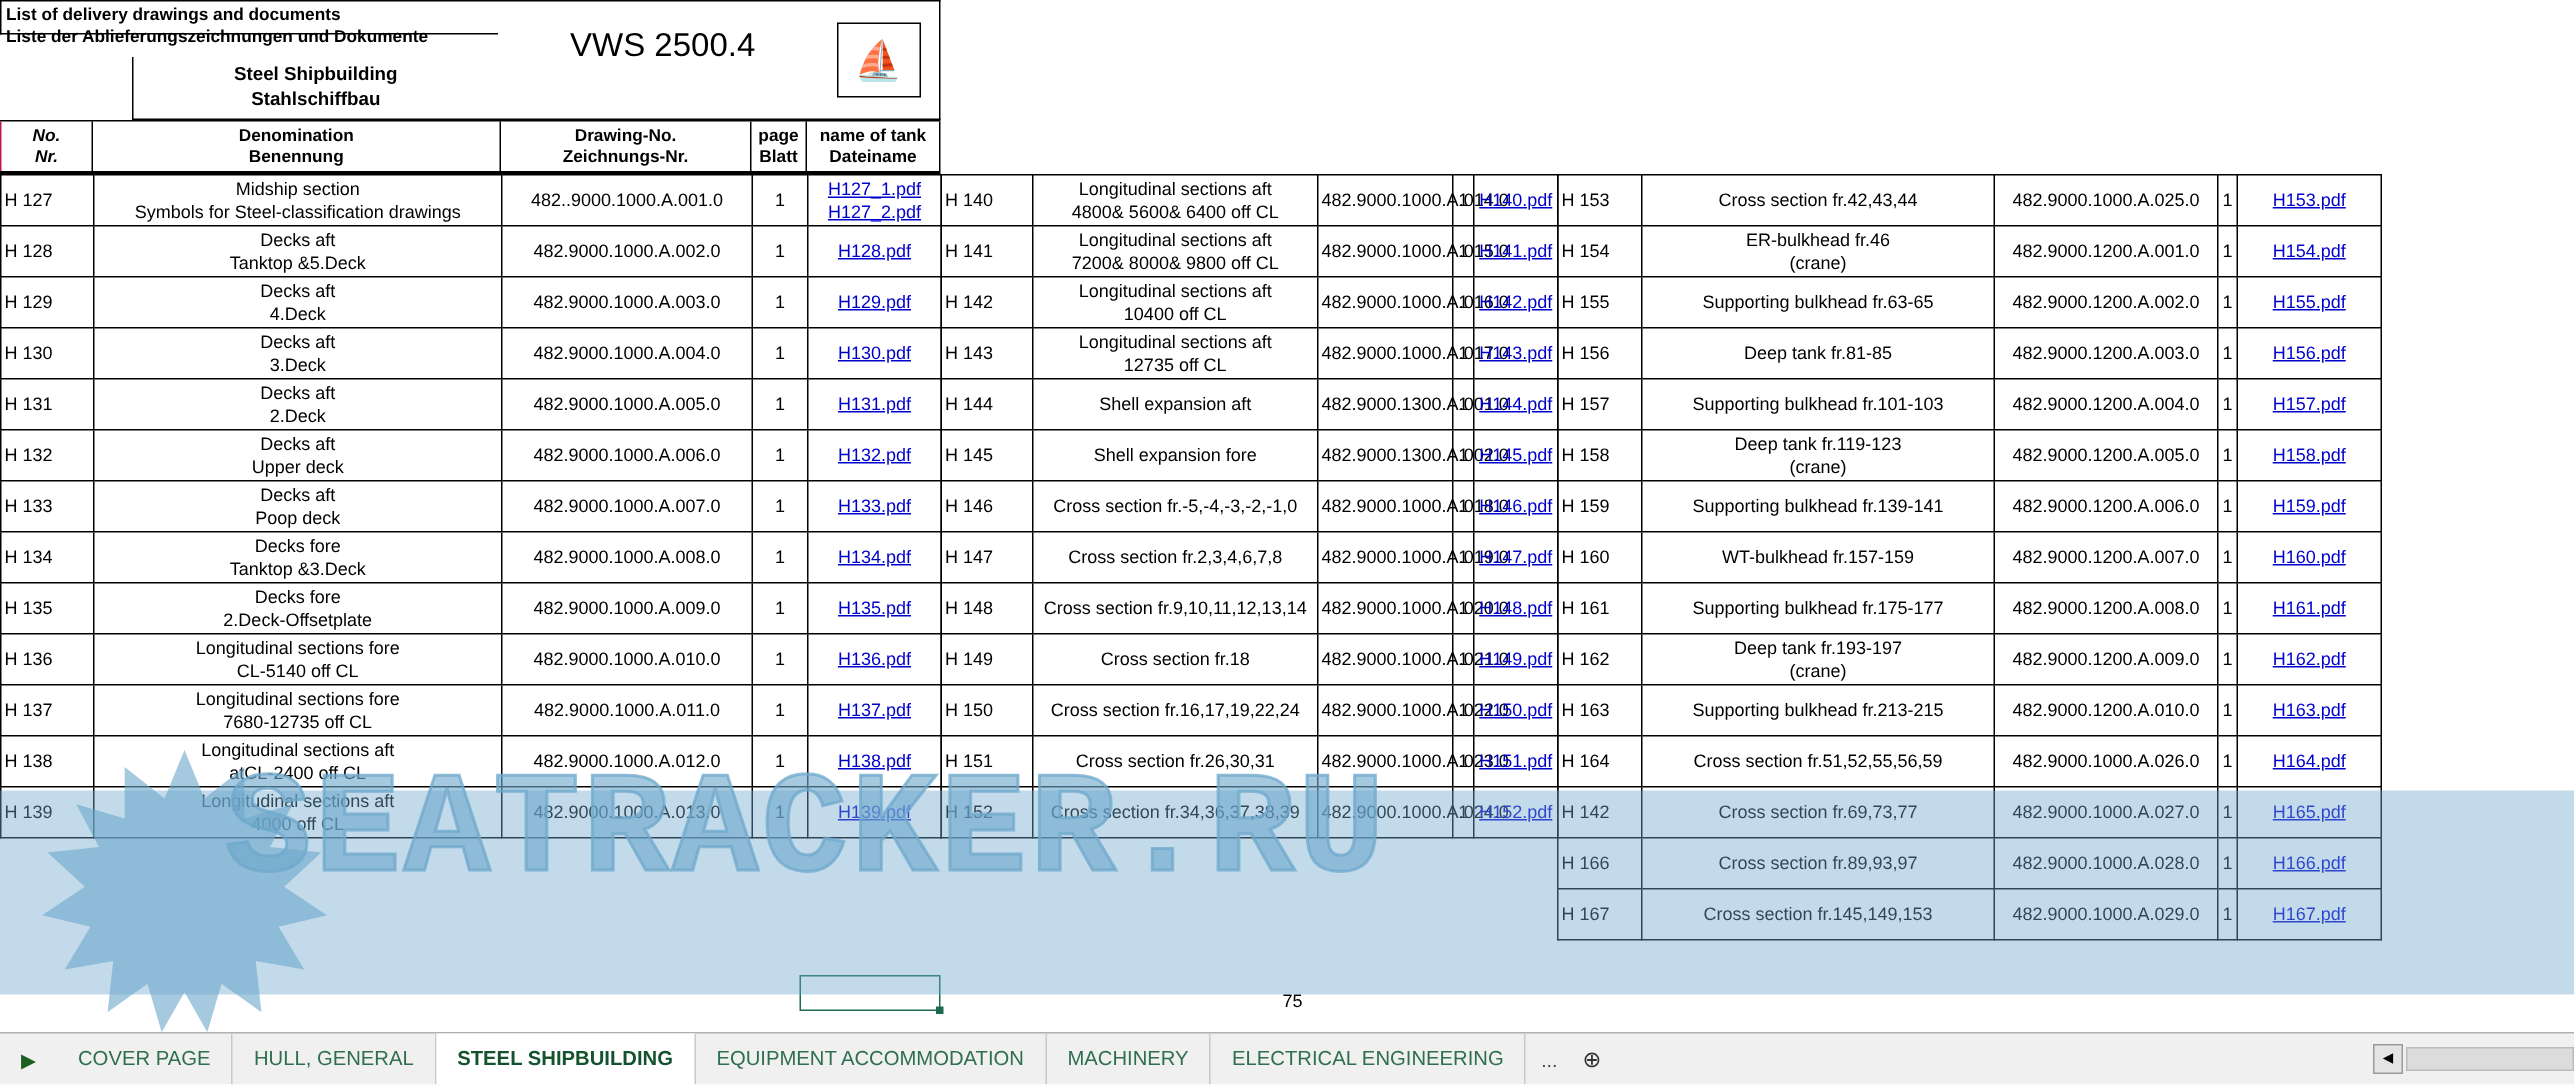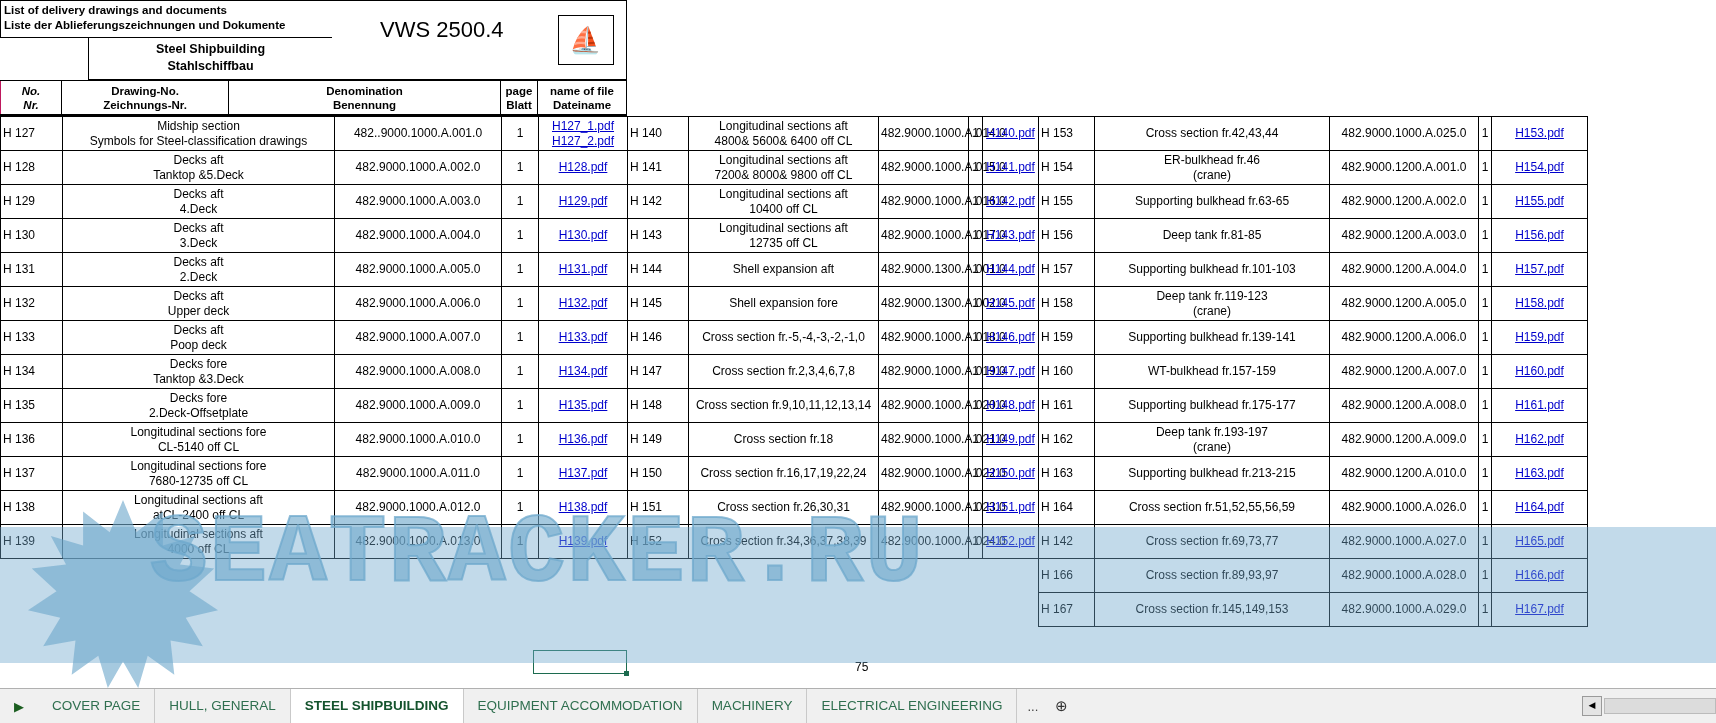--- a/index.html
+++ b/index.html
@@ -26,21 +26,21 @@
   .header-wrap {
     position: absolute;
     left: 0; top: 0;
     width: 627px;
     height: 80px;
   }
   .hdr-title {
     position: absolute;
     left: 0; top: 0;
     width: 332px;
-    height: 38px;
+    height: 23px;
     border: 1px solid #000;
     border-right: none;
     box-sizing: border-box;
     padding: 2px 3px;
     font-size: 11.5px;
     font-weight: bold;
     line-height: 15px;
   }
   .hdr-sub {
     position: absolute;
@@ -320,34 +320,34 @@
     <div class="hdr-logo">
       <div class="logo-box">⛵</div>
     </div>
   </div>
 
   <div class="colhead">
     <div class="ch ch-no">
       <div>No.</div>
       <div>Nr.</div>
     </div>
+    <div class="ch ch-name">
+      <div>Denomination</div>
+      <div>Benennung</div>
+    </div>
     <div class="ch ch-dwg">
       <div>Drawing-No.</div>
       <div>Zeichnungs-Nr.</div>
     </div>
-    <div class="ch ch-name">
-      <div>Denomination</div>
-      <div>Benennung</div>
-    </div>
     <div class="ch ch-page">
       <div>page</div>
       <div>Blatt</div>
     </div>
     <div class="ch ch-file">
-      <div>name of file</div>
+      <div>name of tank</div>
       <div>Dateiname</div>
     </div>
   </div>
 
   <table class="grid" id="tableA">
       <tbody>
         <tr>
           <td class="c-no">H  127</td>
           <td class="c-name twoline">
             <div>Midship section</div>

